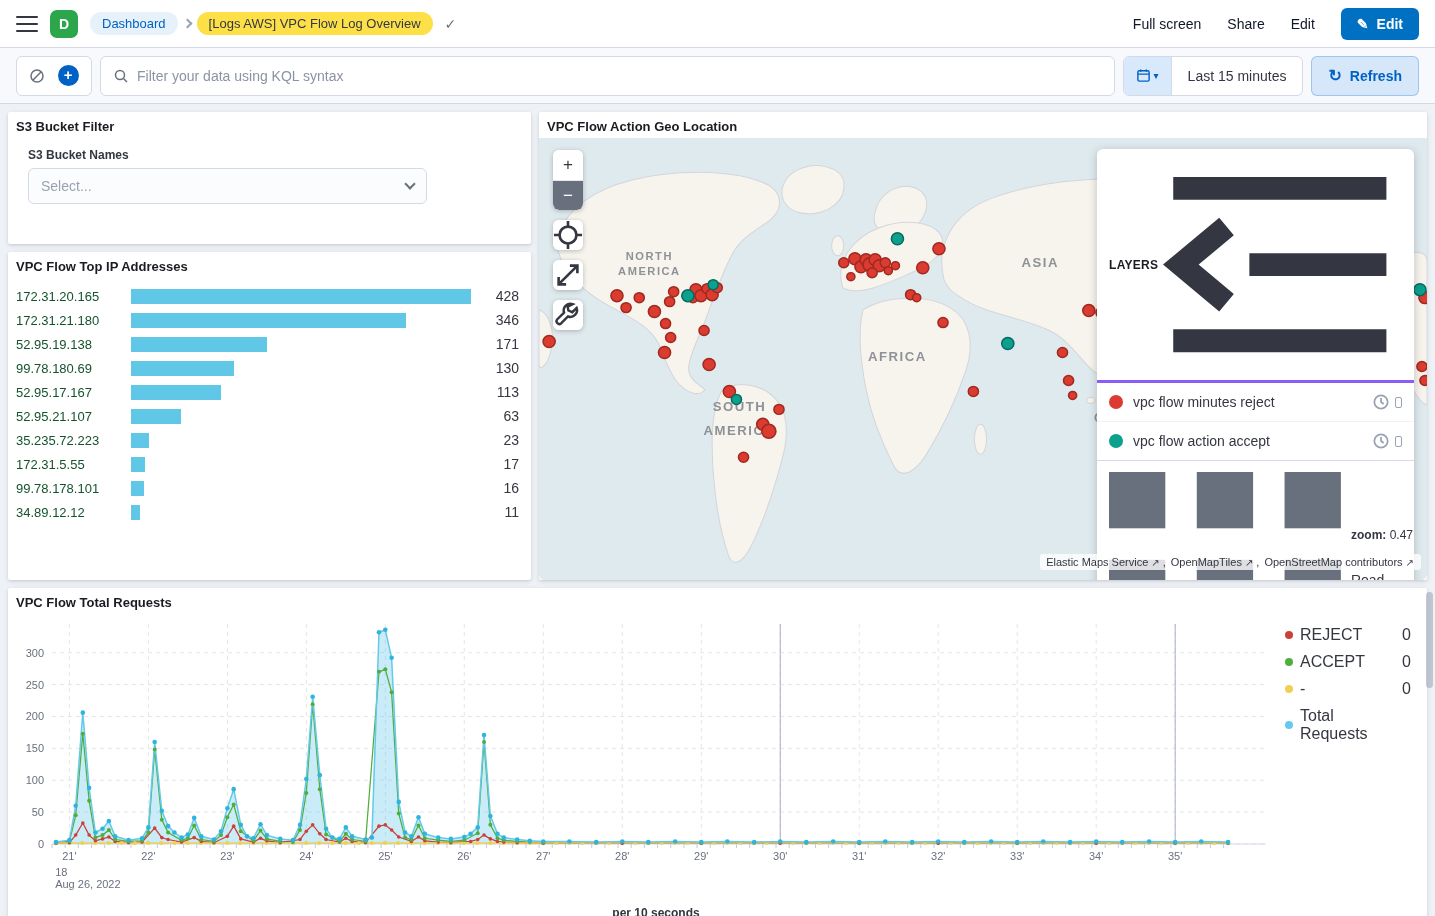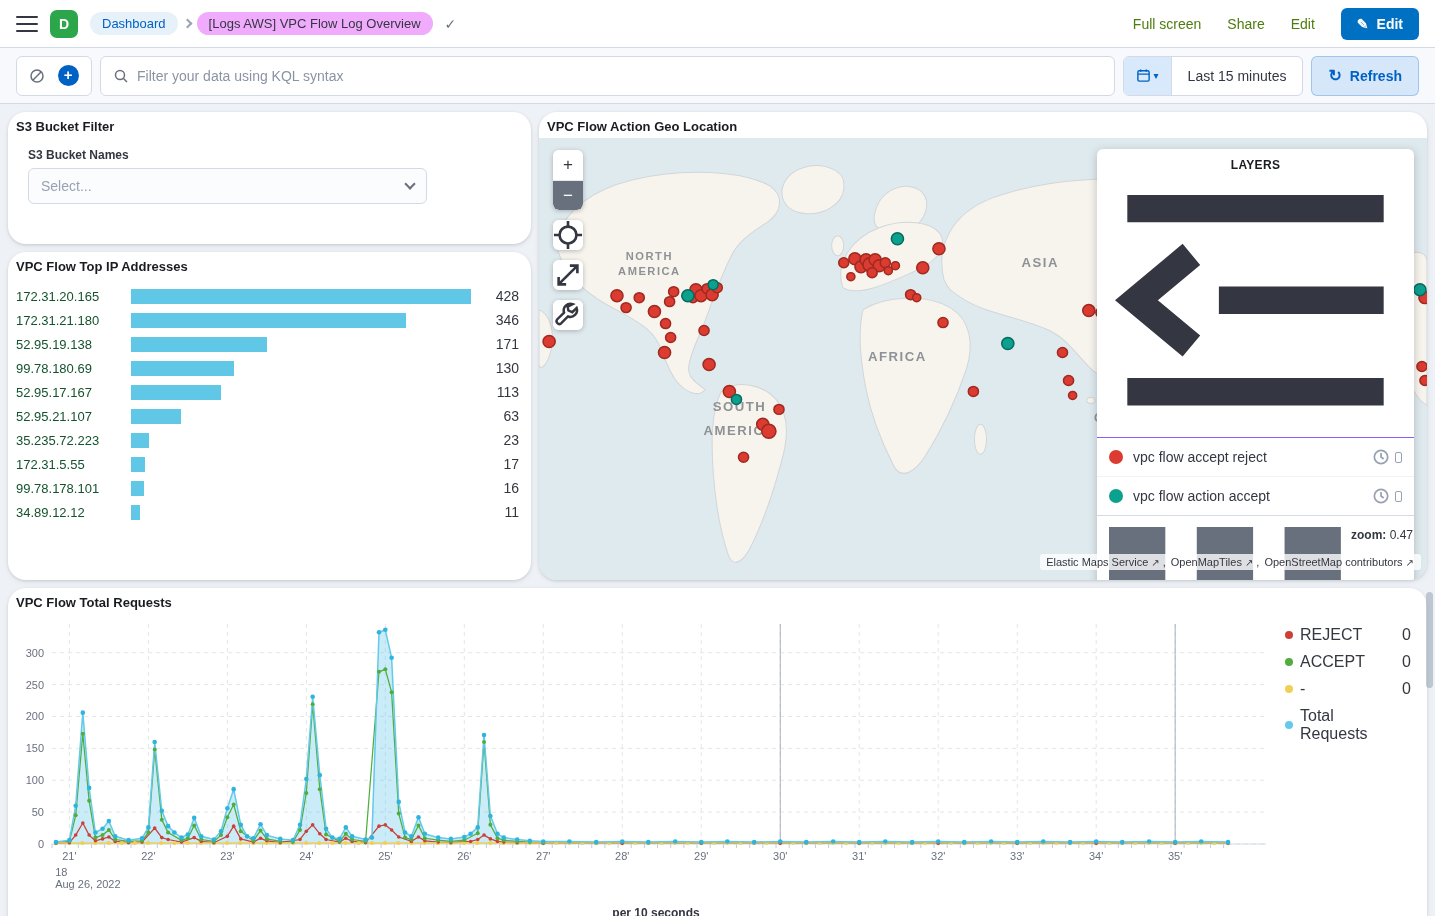--- a/index.html
+++ b/index.html
@@ -7,44 +7,44 @@
   .page{width:1435px;height:916px;position:relative;background:#eef2f7;}
 
   
   .header{height:48px;background:#fff;border-bottom:1px solid #d3dae6;display:flex;align-items:center;padding:0 16px;gap:12px;position:relative;z-index:20;}
   .menu-btn{width:22px;height:16px;display:flex;flex-direction:column;justify-content:space-between;cursor:pointer;}
   .menu-btn span{display:block;height:2px;background:#343741;border-radius:1px;}
   .space-avatar{width:28px;height:28px;border-radius:7px;background:#2ba64a;color:#fff;font-weight:700;font-size:14px;display:flex;align-items:center;justify-content:center;}
   .crumbs{display:flex;align-items:center;gap:8px;}
   .crumb{font-size:13px;padding:4px 12px;border-radius:13px;white-space:nowrap;}
   .crumb.root{background:#e6f1fa;color:#0061c5;cursor:pointer;}
-  .crumb.current{background:#f0abfc;color:#343741;}
+  .crumb.current{background:#fde047;color:#343741;}
   .crumb-sep{width:7px;height:7px;border-top:2px solid #98a2b3;border-right:2px solid #98a2b3;transform:rotate(45deg);margin:0 -2px;}
   .saved-check{color:#69707d;font-size:14px;margin-left:4px;}
   .header-right{margin-left:auto;display:flex;align-items:center;gap:26px;}
-  .hdr-link{color:#4d7c0f;font-size:14px;cursor:pointer;white-space:nowrap;}
+  .hdr-link{color:#0f172a;font-size:14px;cursor:pointer;white-space:nowrap;}
   .edit-btn{background:#0071c2;color:#fff;border:none;border-radius:6px;height:32px;padding:0 16px;font-size:14px;font-weight:600;display:flex;align-items:center;gap:8px;cursor:pointer;}
 
   
   .filter-bar{height:56px;background:#f7f9fc;border-bottom:1px solid #d3dae6;display:flex;align-items:center;padding:8px 16px;gap:8px;}
   .filter-group{height:40px;width:76px;background:#fff;border:1px solid #d3dae6;border-radius:6px;display:flex;align-items:center;justify-content:space-evenly;}
   .plus-circle{width:21px;height:21px;border-radius:50%;background:#0061c5;color:#fff;font-size:15px;line-height:20px;text-align:center;font-weight:700;cursor:pointer;}
   .kql-box{flex:1;height:40px;background:#fff;border:1px solid #d3dae6;border-radius:6px;display:flex;align-items:center;padding:0 12px;gap:8px;}
   .kql-box input{border:none;outline:none;flex:1;font-size:14px;color:#a16207;font-family:"Liberation Sans",sans-serif;background:transparent;}
   .kql-box input::placeholder{color:#8b93a3;}
   .datepicker{height:40px;background:#fff;border:1px solid #d3dae6;border-radius:6px;display:flex;align-items:stretch;overflow:hidden;}
   .cal-btn{width:48px;background:#d8e9fb;display:flex;align-items:center;justify-content:center;gap:3px;cursor:pointer;border-right:1px solid #d3dae6;}
   .cal-chevron{color:#0061c5;font-size:10px;}
   .date-text{display:flex;align-items:center;padding:0 16px;font-size:14px;color:#343741;cursor:pointer;white-space:nowrap;}
   .refresh-btn{height:40px;padding:0 16px;background:#d6e7f9;border:1px solid rgba(0,97,197,.25);border-radius:6px;color:#0061c5;font-size:14px;font-weight:600;display:flex;align-items:center;gap:8px;cursor:pointer;}
   .refresh-glyph{font-size:16px;line-height:1;}
 
   
   .content{padding:8px;display:grid;grid-template-columns:523px 1fr;grid-template-rows:132px 328px 360px;gap:8px;}
-  .panel{background:#fff;border-radius:18px;box-shadow:0 1px 3px rgba(0,0,0,.12),0 2px 6px rgba(0,0,0,.06);position:relative;}
+  .panel{background:#fff;border-radius:2px;box-shadow:0 1px 3px rgba(0,0,0,.12),0 2px 6px rgba(0,0,0,.06);position:relative;}
   .panel-title{font-size:13px;font-weight:700;color:#1a1c21;padding:7px 8px 0 8px;}
 
   
   .s3-label{font-size:12px;font-weight:700;color:#343741;margin:14px 0 6px 20px;}
   .s3-select{width:399px;height:36px;margin-left:20px;background:#fbfcfd;border:1px solid #d3dae6;border-radius:6px;display:flex;align-items:center;justify-content:space-between;padding:0 12px;cursor:pointer;}
   .s3-select .ph{font-size:14px;color:#98a2b3;}
   .sel-chevron{width:8px;height:8px;border-right:2px solid #69707d;border-bottom:2px solid #69707d;transform:rotate(45deg);margin-top:-4px;}
 
   
   .ip-list{margin-top:10px;padding:0 12px 0 8px;}
@@ -61,21 +61,21 @@
   .land{fill:#f7f4ee;stroke:#d2d6d9;stroke-width:1;}
   .map-label{fill:#8e9296;font-weight:600;letter-spacing:1.5px;}
   .dot-r{stroke:#9f2a1f;stroke-width:1.5;}
   .dot-g{stroke:#066b5e;stroke-width:1.5;}
   .map-controls{position:absolute;left:14px;top:12px;display:flex;flex-direction:column;gap:10px;}
   .ctl-group{background:#fff;border-radius:6px;box-shadow:0 1px 5px rgba(0,0,0,.25);display:flex;flex-direction:column;overflow:hidden;}
   .ctl-btn{width:30px;height:30px;display:flex;align-items:center;justify-content:center;color:#343741;font-size:17px;cursor:pointer;background:#fff;}
   .ctl-btn + .ctl-btn{border-top:1px solid #e6e9ee;}
   .ctl-btn.dark{background:#69707d;color:#fff;border-radius:0 0 6px 6px;}
   .layers{position:absolute;top:11px;right:13px;width:317px;background:#fff;border-radius:6px;box-shadow:0 2px 10px rgba(0,0,0,.22);}
-  .layers-header{display:flex;justify-content:space-between;align-items:center;padding:9px 12px;border-bottom:1px solid #8b5cf6;flex-direction:column;}
+  .layers-header{display:flex;justify-content:space-between;align-items:center;padding:9px 12px;border-bottom:3px solid #8b5cf6;}
   .layers-title{font-size:12px;font-weight:700;color:#1a1c21;letter-spacing:.3px;}
   .layer-row{display:flex;align-items:center;gap:10px;padding:11px 12px;font-size:14px;color:#343741;cursor:pointer;}
   .layer-row + .layer-row{border-top:1px solid #f0f2f5;}
   .layer-row.basemap{border-top:1px solid #d3dae6;}
   .layer-dot{width:14px;height:14px;border-radius:50%;flex:0 0 auto;}
   .layer-icons{margin-left:auto;display:flex;gap:6px;align-items:center;color:#98a2b3;}
   .mini-box{width:11px;height:11px;border:1.5px solid #98a2b3;border-radius:2px;}
   .zoom-ind{position:absolute;right:14px;bottom:38px;font-size:12px;color:#343741;}
   .zoom-ind b{font-weight:700;}
   .attrib{position:absolute;right:6px;bottom:10px;font-size:11px;color:#343741;background:rgba(255,255,255,.78);padding:2px 6px;border-radius:3px;display:flex;align-items:center;gap:2px;white-space:nowrap;}
@@ -304,21 +304,21 @@
             <span class="layers-title">LAYERS</span>
             <svg width="16" height="14" viewBox="0 0 16 14">
               <line x1="1" y1="2" x2="15" y2="2" stroke="#343741" stroke-width="1.5"></line>
               <line x1="6" y1="7" x2="15" y2="7" stroke="#343741" stroke-width="1.5"></line>
               <line x1="1" y1="12" x2="15" y2="12" stroke="#343741" stroke-width="1.5"></line>
               <path d="M4.5,4.5 L1.5,7 L4.5,9.5" fill="none" stroke="#343741" stroke-width="1.5"></path>
             </svg>
           </div>
           <div class="layer-row">
             <span class="layer-dot" style="background: rgb(219, 59, 48);"></span>
-            <span>vpc flow accept reject</span>
+            <span>vpc flow minutes reject</span>
             <span class="layer-icons">
               <svg width="12" height="12" viewBox="0 0 12 12">
                 <circle cx="6" cy="6" r="5" fill="none" stroke="#98a2b3" stroke-width="1.3"></circle>
                 <path d="M6,3 L6,6 L8,7.5" fill="none" stroke="#98a2b3" stroke-width="1.3"></path>
               </svg>
               <span class="mini-box"></span>
             </span>
           </div>
           <div class="layer-row">
             <span class="layer-dot" style="background: rgb(12, 160, 143);"></span>

